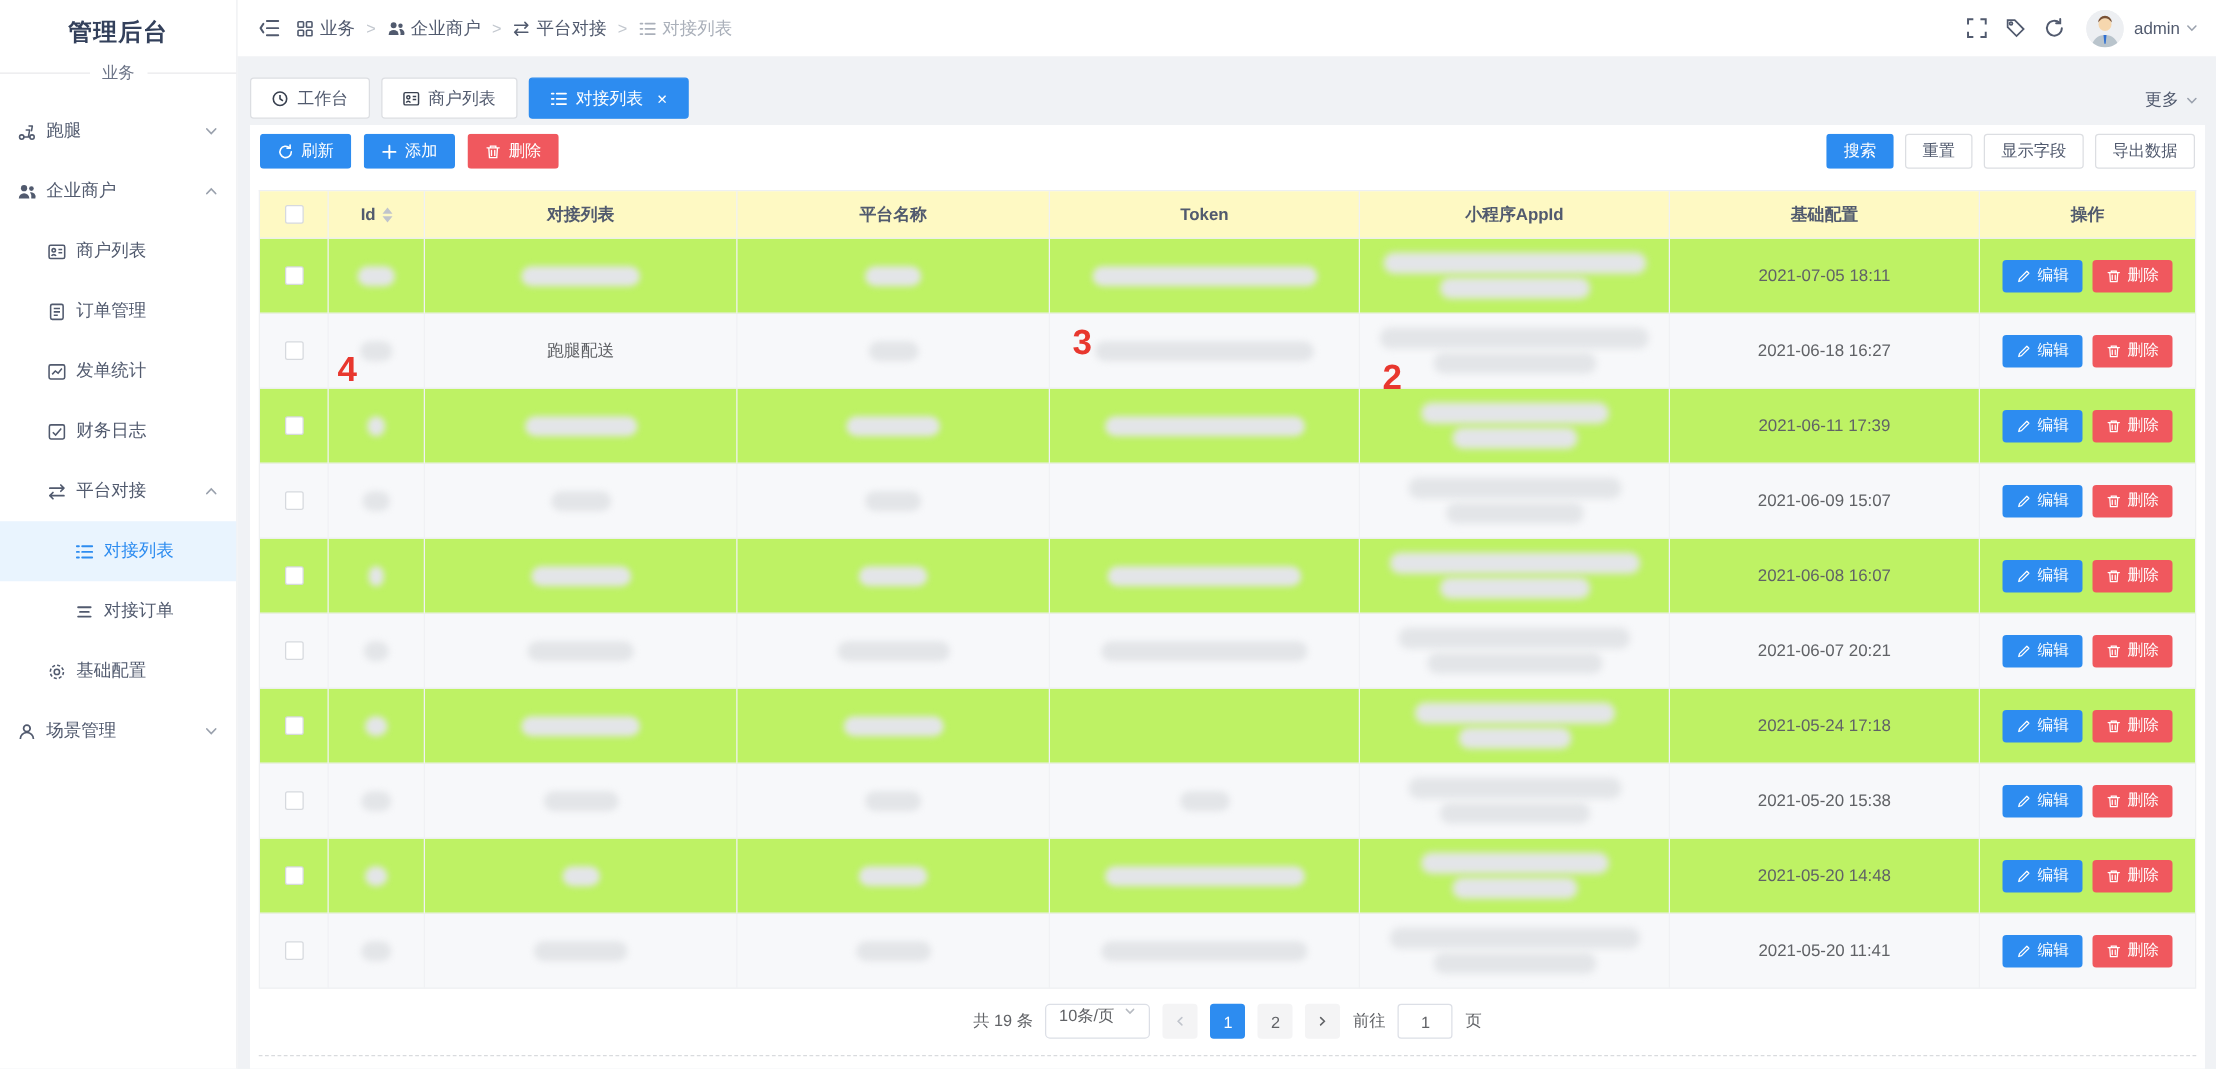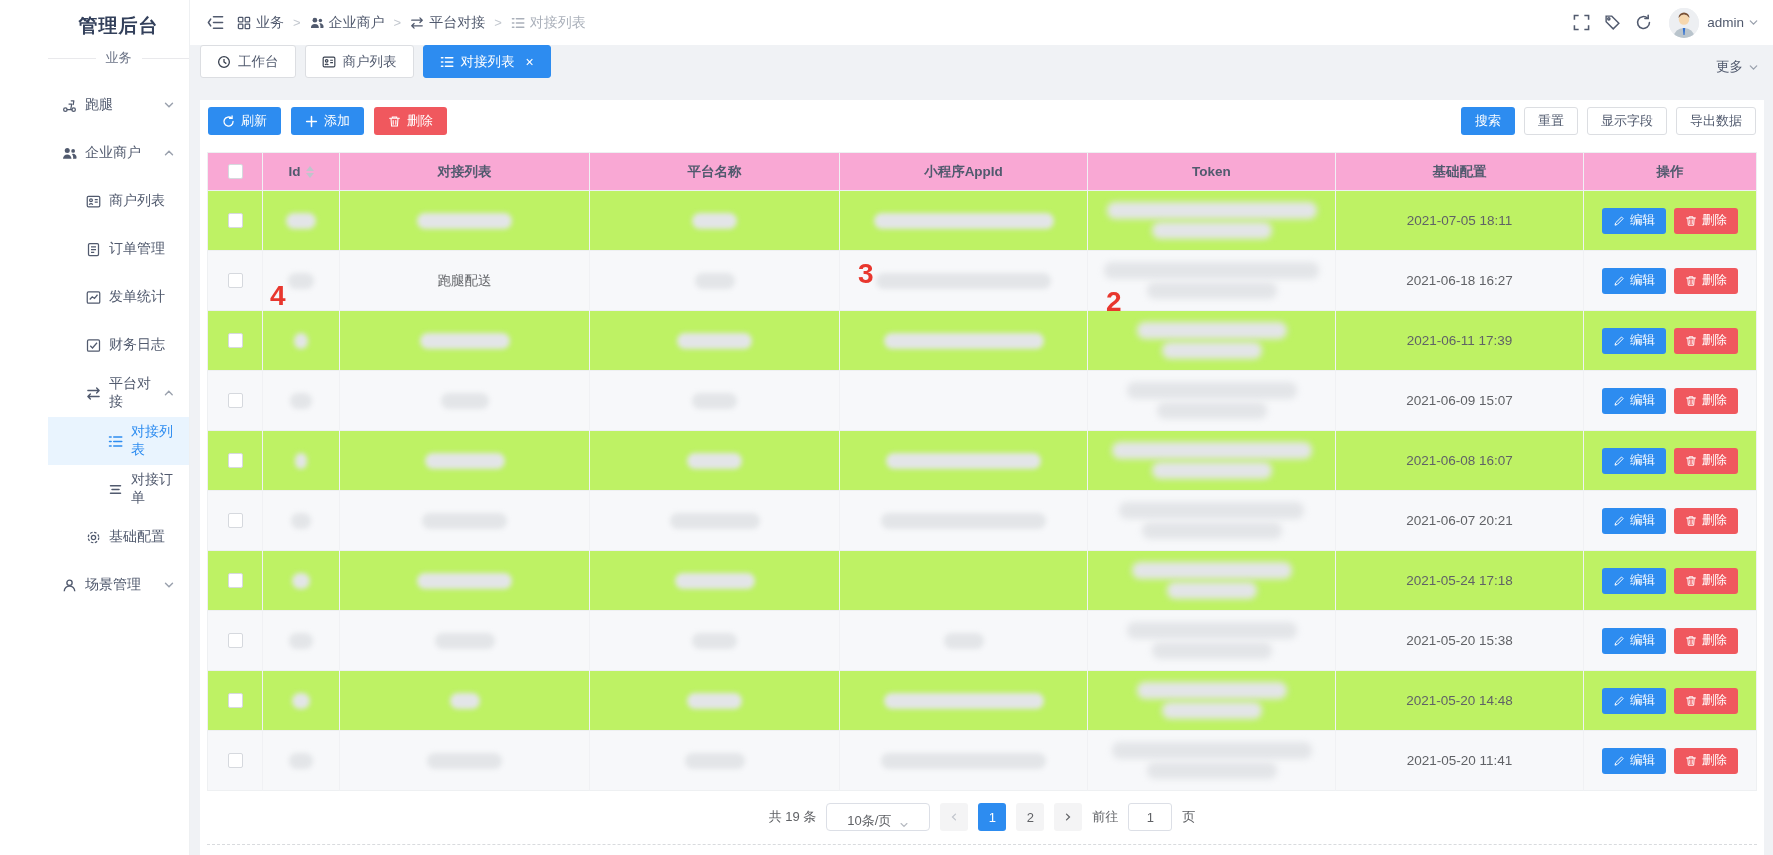--- a/index.html
+++ b/index.html
@@ -2,21 +2,21 @@
 <html><head>
 <meta charset="utf-8">
 <style>
   * { box-sizing: border-box; margin: 0; padding: 0; }
   html,body { width:1773px; height:855px; overflow:hidden;
     font-family:"Liberation Sans","DejaVu Sans",sans-serif; background:#f0f2f5; }
   .app { position:relative; width:1773px; height:855px; display:flex; }
 
   
   .sidebar { width:190px; min-width:190px; height:855px; background:#fff;
-    border-right:1px solid #eef0f2; position:relative; z-index:2;padding-left:48px; }
+    border-right:1px solid #eef0f2; position:relative; z-index:2; }
   .logo { text-align:center; padding-top:13px; font-size:19px; font-weight:600; color:#33405b; letter-spacing:1px; }
   .section-divider { display:flex; align-items:center; margin-top:10px; color:#6b7386; font-size:13px; }
   .section-divider .line { flex:1; height:1px; background:#e9e9ec; }
   .section-divider span.txt { padding:0 10px; }
   .side-nav { margin-top:14px; }
   .side-item { position:relative; height:48px; display:flex; align-items:center;
     color:#515a6e; font-size:14px; cursor:pointer; padding-right:14px; }
   .side-item .micon { width:15px; height:15px; margin-right:8px; color:#515a6e; flex:none; }
   .side-item .micon svg { width:100%; height:100%; display:block; }
   .side-item .chev { margin-left:auto; width:12px; height:12px; color:#9aa1ad; }
@@ -41,21 +41,21 @@
   .crumb.last .cicon { color:#aab0ba; }
   .crumb-sep { margin:0 9px; color:#c3c8cf; font-size:13px; }
   .topbar-right { margin-left:auto; display:flex; align-items:center; }
   .avatar { width:30px; height:30px; border-radius:50%; background:#eceef1; overflow:hidden; margin:0 8px 0 10px; }
   .avatar svg { width:100%; height:100%; display:block; }
   .user-name { font-size:13.5px; color:#515a6e; }
   .user-chev { width:11px; height:11px; color:#9aa1ad; margin-left:4px; }
   .user-chev svg, .chev svg { width:100%; height:100%; display:block; }
 
   
-  .tabstrip { height:55px; display:flex; padding:0 14px 5px 10px; }
+  .tabstrip { height:55px; display:flex; align-items:flex-end; padding:0 14px 5px 10px; }
   .tabs { display:flex; gap:9px; }
   .tab { height:33px; display:flex; align-items:center; gap:7px; padding:0 16px;
     background:#fff; border:1px solid #dcdee2; border-radius:3px; font-size:13.5px;
     color:#515a6e; cursor:pointer; }
   .tab .ticon { width:14px; height:14px; color:#38404f; }
   .tab .ticon svg { width:100%; height:100%; display:block; }
   .tab.active { background:#2d8cf0; border-color:#2d8cf0; color:#fff; }
   .tab.active .ticon { color:#fff; }
   .tab .tclose { margin-left:4px; font-size:14px; line-height:1; color:#fff; }
   .more-btn { margin-left:auto; display:flex; align-items:center; gap:5px; font-size:13.5px;
@@ -74,43 +74,43 @@
   .btn.plain { background:#fff; border-color:#dcdee2; color:#515a6e; }
   .toolbar .gap { width:10px; }
   .toolbar-right { margin-left:auto; display:flex; gap:9px; }
 
   
   .table { margin:17px 7px 0 7px; border:1px solid #eef0f2; border-bottom:none; }
   .trow { display:grid; grid-template-columns:55px 77px 250px 250px 248px 248px 248px 1fr; }
   .trow > div { border-right:1px solid #f0f1f4; border-bottom:1px solid #eef0f2;
     display:flex; align-items:center; justify-content:center; position:relative; }
   .trow > div:last-child { border-right:none; }
-  .thead { background:#f9a8d4; height:38px; font-size:13.5px; font-weight:700; color:#515a6e; }
+  .thead { background:#fef9c3; height:38px; font-size:13.5px; font-weight:700; color:#515a6e; }
   .tbody-row { height:60px; font-size:13.5px; color:#606266; background:#bef264; }
   .tbody-row.stripe { background:#f7f8fa; }
   .cb { width:15px; height:15px; border:1px solid #d6d9de; border-radius:2px; background:#fff; cursor:pointer; }
   .sort-caret { display:inline-flex; flex-direction:column; margin-left:5px; gap:2px; }
   .sort-caret i { width:0; height:0; border-left:4px solid transparent; border-right:4px solid transparent; display:block; }
   .sort-caret .up { border-bottom:5px solid #c0c4cc; }
   .sort-caret .dn { border-top:5px solid #c0c4cc; }
   .blob { background:#e3e5e8; border-radius:8px; filter:blur(2.5px); height:16px; }
   .token-wrap { display:flex; flex-direction:column; align-items:center; gap:3px; }
   .token-wrap .blob { height:17px; filter:blur(3px); }
   .row-btn { height:26px; display:inline-flex; align-items:center; gap:5px; padding:0 11px;
     border-radius:3px; font-size:12.5px; color:#fff; cursor:pointer; }
   .row-btn .bicon { width:12px; height:12px; }
   .row-btn .bicon svg { width:100%; height:100%; display:block; }
   .row-btn.edit { background:#2d8cf0; margin-right:8px; }
   .row-btn.del { background:#f0585e; }
 
   
   .pagination { margin-top:12px; display:flex; align-items:center; justify-content:center; gap:10px;
     font-size:13px; color:#606266; }
-  .pg-select { height:28px; width:104px; border:1px solid #dcdfe6; border-radius:4px; background:#fff;
-    display:flex; align-items:flex-end; justify-content:center; gap:8px; cursor:pointer; color:#606266; }
+  .pg-select { height:28px; width:84px; border:1px solid #dcdfe6; border-radius:4px; background:#fff;
+    display:flex; align-items:flex-start; justify-content:center; gap:8px; cursor:pointer; color:#606266; }
   .pg-select .chev { width:10px; height:10px; color:#b6bac1; }
   .pg-btn { width:28px; height:28px; border-radius:3px; background:#f4f4f5; color:#606266;
     display:flex; align-items:center; justify-content:center; cursor:pointer; font-size:13px; }
   .pg-btn.disabled { color:#c0c4cc; }
   .pg-btn.page.active { background:#2d8cf0; color:#fff; }
   .pg-arrow { width:10px; height:10px; }
   .pg-arrow svg { width:100%; height:100%; display:block; }
   .goto-input { width:44px; height:28px; border:1px solid #dcdfe6; border-radius:3px;
     text-align:center; font-size:13px; color:#606266; outline:none; }
   .dash-sep { margin:13px 7px 0 7px; border-top:1px dashed #d9dbde; }
@@ -430,22 +430,22 @@
             </div>
           <div>
             <span>Id</span>
             <span class="sort-caret">
                 <i class="up"></i>
                 <i class="dn"></i>
               </span>
           </div>
           <div>对接列表</div>
           <div>平台名称</div>
+          <div>Token</div>
           <div>小程序AppId</div>
-          <div>Token</div>
           <div>基础配置</div>
           <div>操作</div>
         </div>
         <div id="table-body">
             <div class="trow tbody-row">
               <div>
                 <span class="cb"></span>
               </div>
               <div>
                 <span class="blob" style="width:30px"></span>

